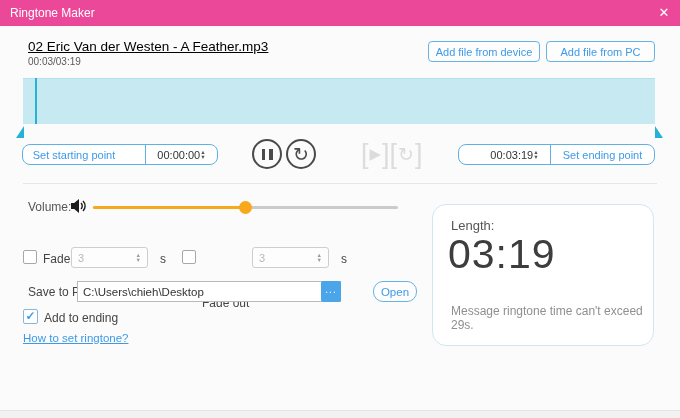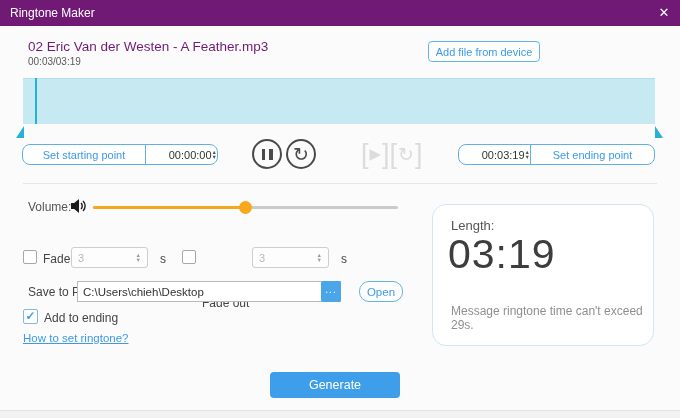--- a/index.html
+++ b/index.html
@@ -1,26 +1,26 @@
 <!DOCTYPE html>
 <html><head>
 <meta charset="utf-8">
 <style>
   * { margin:0; padding:0; box-sizing:border-box; }
   body { background:#ddd; font-family:"Liberation Sans", sans-serif; }
   .window { position:relative; width:680px; height:418px; background:#fbfbfb; overflow:hidden; }
 
   
-  .titlebar { position:absolute; left:0; top:0; width:680px; height:26px; background:#701a75; }
+  .titlebar { position:absolute; left:0; top:0; width:680px; height:26px; background:#ec4899; }
   .titlebar .title { position:absolute; left:10px; top:6px; font-size:12px; color:#fff; }
   .titlebar .close { position:absolute; right:7px; top:4px; width:18px; height:18px; color:#fff;
                      font-size:13px; line-height:18px; text-align:center; cursor:pointer; }
 
   
-  .file-name { position:absolute; left:28px; top:39px; font-size:13.5px; color:#701a75; }
+  .file-name { position:absolute; left:28px; top:39px; font-size:13.5px; color:#000000;text-decoration:underline; }
   .file-time { position:absolute; left:28px; top:56px; font-size:10px; color:#5a5a5a; }
 
   .btn-outline { position:absolute; height:21px; border:1px solid #66b4e6; border-radius:4px;
                  background:#fdfdfd; color:#3d9ae8; font-size:11px;
                  display:flex; align-items:center; justify-content:center; cursor:pointer; }
   .btn-add-device { left:428px; top:41px; width:112px; }
   .btn-add-pc     { left:546px; top:41px; width:109px; }
 
   
   .wave { position:absolute; left:23px; top:78px; width:632px; height:46px;
@@ -29,21 +29,21 @@
   .handle { position:absolute; width:8px; height:12px; background:#26b2d7; top:126px; }
   .handle-left  { left:16px;  clip-path:polygon(100% 0, 100% 100%, 0 100%); }
   .handle-right { left:655px; clip-path:polygon(0 0, 0 100%, 100% 100%); }
 
   
   .trim-ctrl { position:absolute; top:144px; height:21px; border:1px solid #5fb0e6; border-radius:8px;
                background:#fff; display:flex; align-items:stretch; font-size:11px; overflow:hidden; }
   .trim-left  { left:22px;  width:196px; }
   .trim-right { left:458px; width:197px; }
   .trim-btn  { display:flex; align-items:center; justify-content:center; color:#3d9ae8; cursor:pointer; flex:1; }
-  .trim-spin { display:flex; align-items:center; justify-content:flex-end; color:#333; width:72px; }
+  .trim-spin { display:flex; align-items:center; justify-content:center; color:#333; width:72px;margin-left:20px; }
   .trim-left .trim-spin  { border-left:1px solid #5fb0e6; }
   .trim-right .trim-spin { border-right:1px solid #5fb0e6; }
   .spin-arrows { display:flex; flex-direction:column; line-height:4.5px; font-size:5.5px; color:#555; }
 
   
   .circle-btn { position:absolute; top:139px; width:30px; height:30px; border:2px solid #4a4a4a;
                 border-radius:50%; background:#fbfbfb; display:flex; align-items:center;
                 justify-content:center; cursor:pointer; }
   .circle-pause  { left:252px; gap:4px; }
   .circle-pause i { display:block; width:3.5px; height:11px; background:#4a4a4a; }
@@ -83,21 +83,21 @@
   .unit-s2 { left:341px; top:252px; }
 
   
   .save-label { position:absolute; left:28px; top:285px; font-size:12px; color:#444; }
   .save-input { position:absolute; left:77px; top:281px; width:264px; height:21px;
                 border:1px solid #b9b9b9; background:#fff; font-size:11.5px; color:#333;
                 padding:0 24px 0 5px; font-family:inherit; outline:none; }
   .browse-btn { position:absolute; left:321px; top:281px; width:20px; height:21px; background:#4aa6e8;
                 color:#fff; font-size:10px; line-height:17px; text-align:center; border-radius:2px;
                 cursor:pointer; letter-spacing:1px; }
-  .open-btn { position:absolute; left:359px; top:281px; width:44px; height:21px;
+  .open-btn { position:absolute; left:373px; top:281px; width:44px; height:21px;
               border:1px solid #66b4e6; border-radius:10px; background:#fdfdfd; color:#3d9ae8;
               font-size:11.5px; display:flex; align-items:center; justify-content:center; cursor:pointer; }
 
   
   .cb-device { left:23px; top:309px; width:15px; height:15px; border:1px solid #85b8dc;
                color:#3d9ae8; font-size:12px; font-weight:bold; line-height:13px; text-align:center; }
   .lbl-device { left:44px; top:311px; }
   .help-link { position:absolute; left:23px; top:332px; font-size:11.5px; color:#3d9ae8;
                text-decoration:underline; cursor:pointer; }
 
@@ -121,20 +121,21 @@
 <div class="window">
 
   <div class="titlebar">
     <span class="title">Ringtone Maker</span>
     <span class="close">✕</span>
   </div>
 
   <div class="file-name">02 Eric Van der Westen - A Feather.mp3</div>
   <div class="file-time">00:03/03:19</div>
   <div class="btn-outline btn-add-device">Add file from device</div>
+  <div class="btn-outline btn-add-pc">Add file from PC</div>
 
   <div class="wave"></div>
   <div class="playhead"></div>
   <div class="handle handle-left"></div>
   <div class="handle handle-right"></div>
 
   <div class="trim-ctrl trim-left">
     <div class="trim-btn">Set starting point</div>
     <div class="trim-spin">
       <span>00:00:00</span>
@@ -214,16 +215,15 @@
   <div class="checkbox cb-device">✓</div>
   <div class="lbl lbl-device">Add to ending</div>
   <div class="help-link">How to set ringtone?</div>
 
   <div class="length-panel">
     <div class="length-label">Length:</div>
     <div class="length-value">03:19</div>
     <div class="length-note">Message ringtone time can't exceed 29s.</div>
   </div>
 
-  <div class="generate-btn">Generate</div>
   <div class="footer-strip"></div>
 
 </div>
 
 </body></html>

